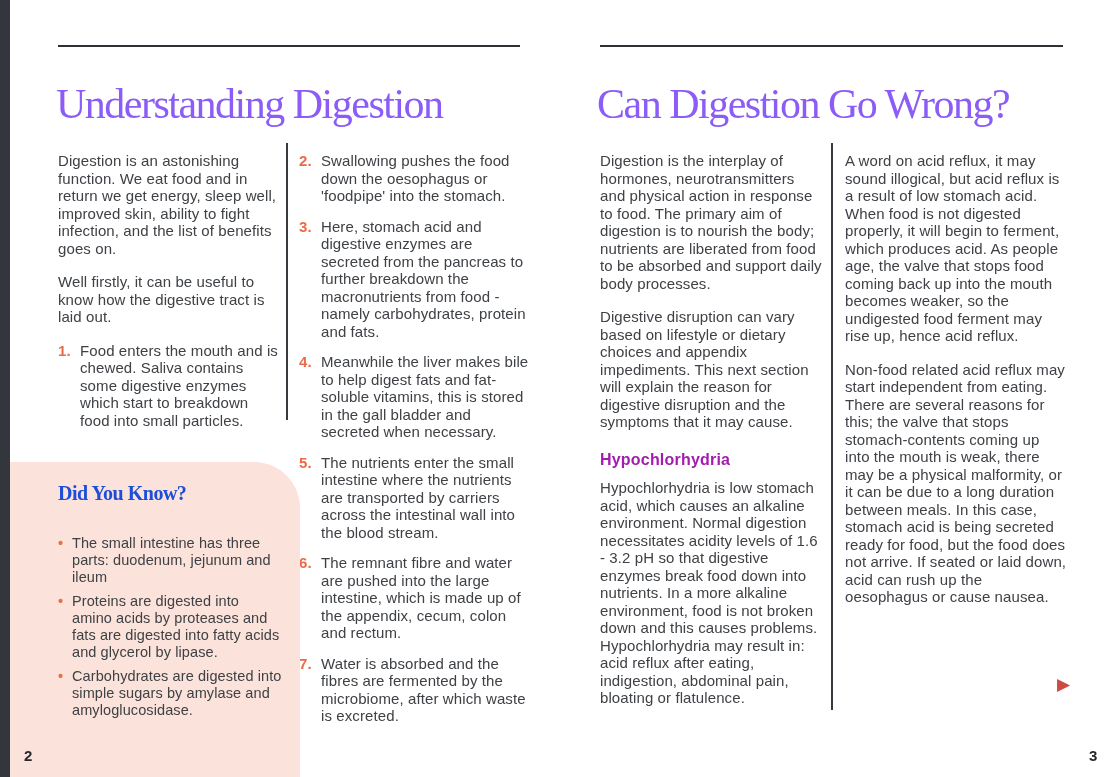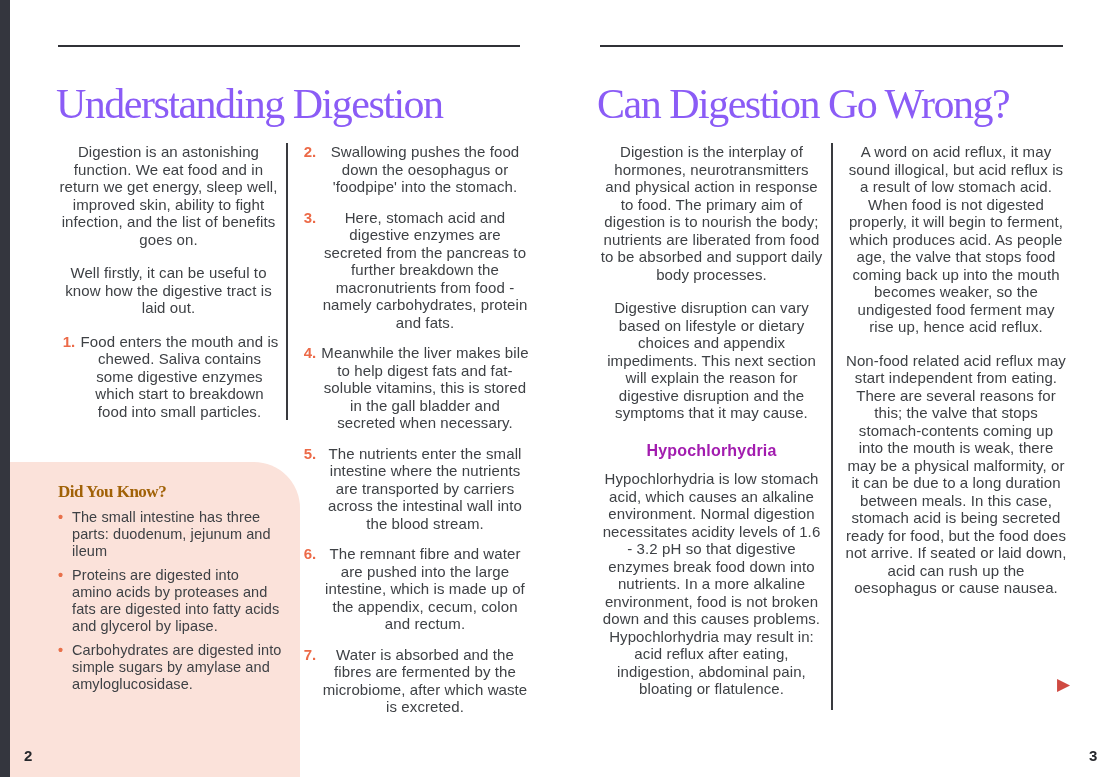--- a/index.html
+++ b/index.html
@@ -22,22 +22,22 @@
   .rule-right { left:600px; width:463px; }
   .page-title {
     position:absolute; top:80px;
     font-family:"Liberation Serif", serif;
     font-weight:400; font-size:42px; letter-spacing:-1.5px;
     color:#8b5cf6; white-space:nowrap;
   }
   .title-left  { left:56px; }
   .title-right { left:597px; }
   .col {
-    position:absolute; top:143px;
-    font-size:15px; line-height:17.5px; letter-spacing:0.1px;text-align:center;
+    position:absolute; top:152px;
+    font-size:15px; line-height:17.5px; letter-spacing:0.1px;
   }
   .lcol1 { left:58px;  width:221px; }
   .lcol2 { left:299px; width:230px; }
   .rcol1 { left:600px; width:223px; }
   .rcol2 { left:845px; width:222px; }
   .col p { margin-bottom:16px; }
   .divider {
     position:absolute; width:2px; background:#393a3f;
   }
   .divider-left  { left:286px; top:143px; height:277px; }
@@ -51,22 +51,22 @@
     color:#a21caf; font-weight:bold; font-size:16px;
     margin:20px 0 11px 0; letter-spacing:0.2px;
   }
   .dyk-box {
     position:absolute; left:10px; top:462px; width:290px; height:315px;
     background:#fbe2da; border-top-right-radius:46px;
     padding:20px 18px 0 48px;
   }
   .dyk-title {
     font-family:"Liberation Serif", serif;
-    font-weight:700; font-size:17px; letter-spacing:-0.5px;
-    color:#a16207; margin-bottom:7px; white-space:nowrap;
+    font-weight:700; font-size:20px; letter-spacing:-0.5px;
+    color:#1d4ed8; margin-bottom:30px; white-space:nowrap;
   }
   .dyk-bullet {
     display:flex; font-size:14.5px; line-height:17px;
     letter-spacing:0.1px; margin-bottom:7px;
   }
   .dyk-dot {
     flex:0 0 14px; color:#e8704a; font-weight:bold;
   }
   .page-num {
     position:absolute; top:747px; font-weight:bold; font-size:15px;

